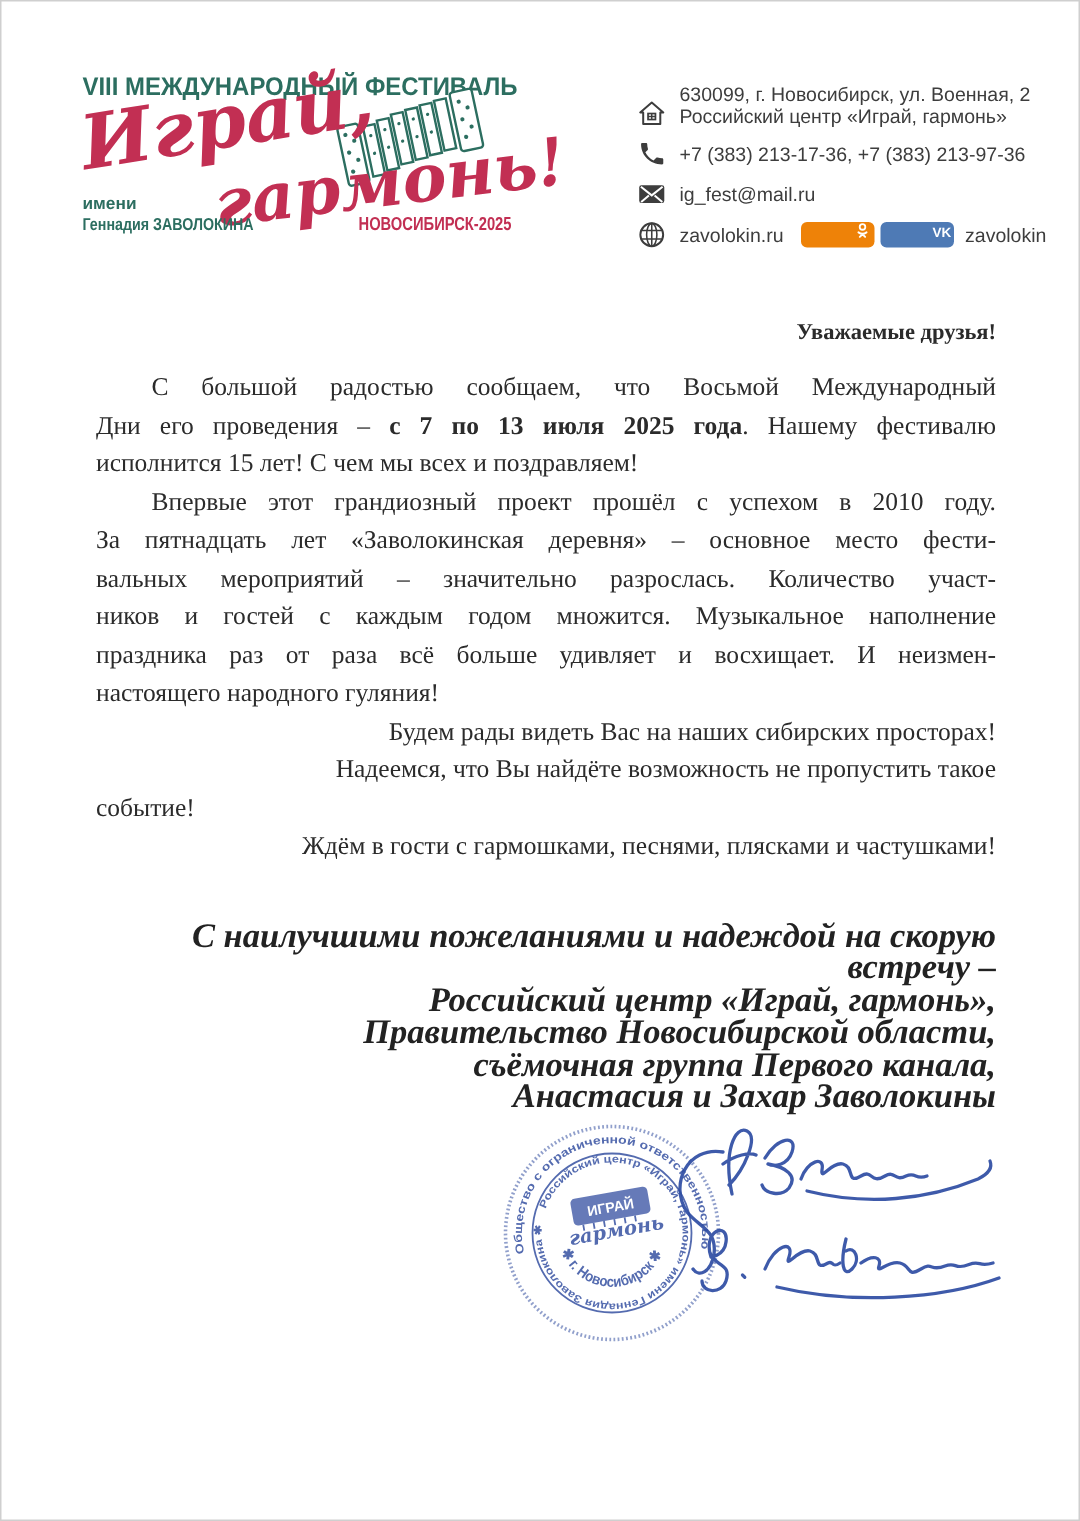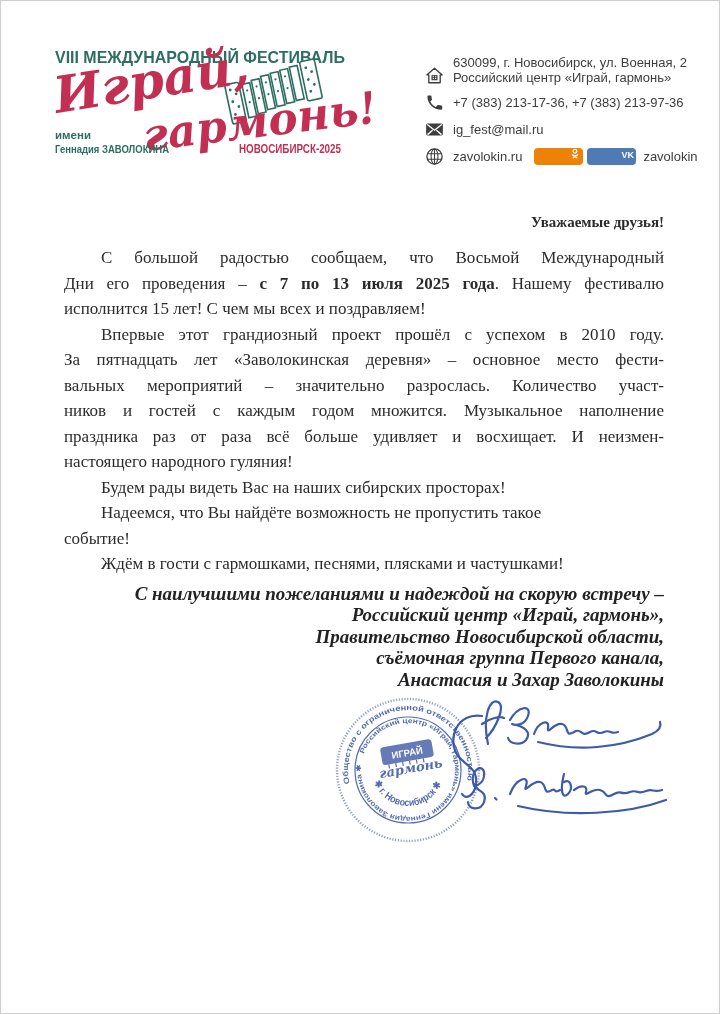--- a/index.html
+++ b/index.html
@@ -22,23 +22,23 @@
          font-size:9px;letter-spacing:0;}
   .social-row{display:flex;align-items:center;}
   .social-row .site{margin-right:10px;}
   .social-row .handle{margin-left:5px;}
   
   .content{margin:0 57px 0 63px;width:600px;}
   .heading{font-size:15px;line-height:29px;text-align:right;margin:34px 0 8px 0;
            font-weight:bold;}
   .para .line{font-size:17px;line-height:25.5px;}
   .jl{text-align:justify;text-align-last:justify;}
-  .indent{text-indent:37px;}
-  .closing{margin-top:6px;text-align:right;font-style:italic;font-weight:bold;
-           font-size:19px;line-height:21.5px;color:#222;}
+  .indent{text-indent:37px;text-align:right;}
+  .closing{margin-top:36px;text-align:right;font-style:italic;font-weight:bold;
+           font-size:23px;line-height:21.5px;color:#222;}
   
   .stamp-area{position:relative;height:180px;margin-top:4px;}
   .stamp{position:absolute;left:268px;top:0;}
   .sigs{position:absolute;left:374px;top:0;}
 </style>
 </head>
 <body>
 
 <div class="page">
 

